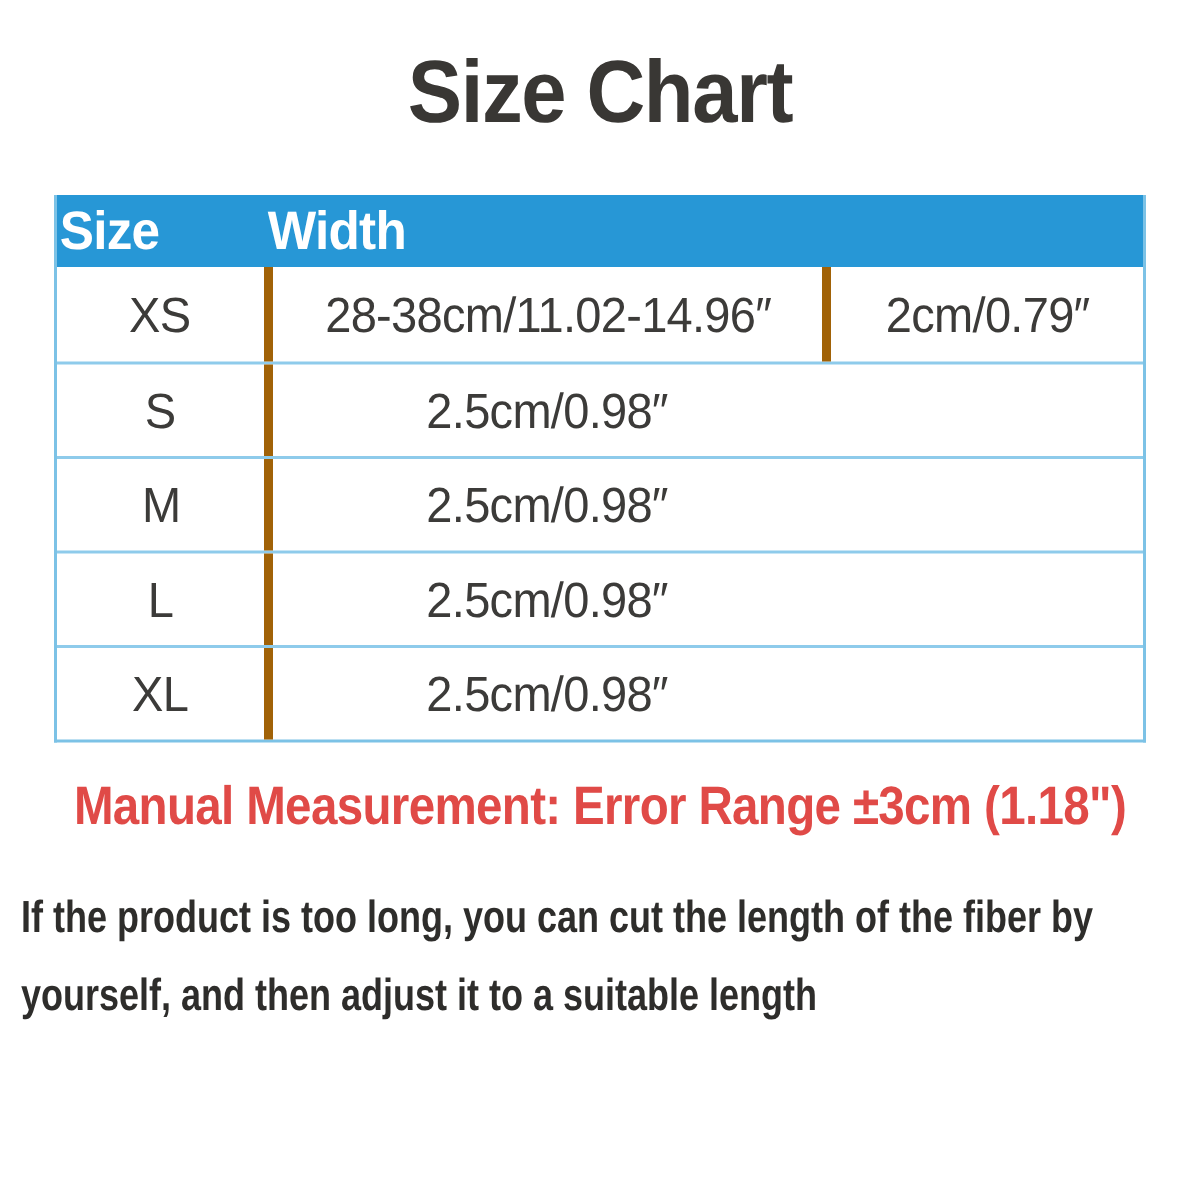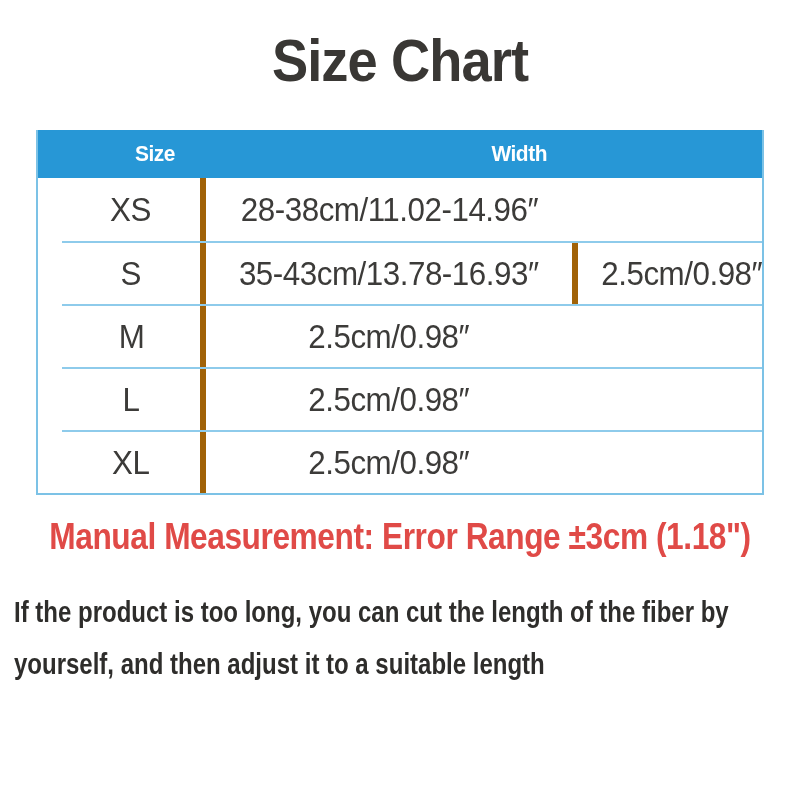--- a/index.html
+++ b/index.html
@@ -41,34 +41,33 @@
     border-bottom: 2px solid #7cc2e6;
     background: #ffffff;
   }
   .thead {
     display: grid;
     grid-template-columns: 138px 372px 214px;
     height: 48px;
     background: #2797d6;
   }
   .th {
-    display: flex; align-items: center; justify-content: flex-end;
+    display: flex; align-items: center; justify-content: flex-start;
     color: #ffffff;
-    font-size: 22px;
+    font-size: 36px;
     font-weight: 700;
     letter-spacing: -0.5px;
     white-space: nowrap;
   }
   .th .squeeze { transform: scaleX(0.95); transform-origin: 50% 50%; }
   .trow {
     display: grid;
     grid-template-columns: 138px 372px 214px;
     height: 63px;
     box-sizing: border-box;
-    margin-left: 24px;
   }
   .trow + .trow { border-top: 2px solid #8ecbeb; }
   .td {
     display: flex; align-items: center; justify-content: center;
     font-size: 33px;
     font-weight: 400;
     color: #3c3b39;
     letter-spacing: -0.5px;
     white-space: nowrap;
     box-sizing: border-box;
@@ -124,28 +123,28 @@
       </div>
     </div>
 
     <div class="trow">
       <div class="td col1">
           <span class="squeeze">XS</span>
         </div>
       <div class="td col2">
           <span class="squeeze">28-38cm/11.02-14.96″</span>
         </div>
+      <div class="td col3">
+          <span class="squeeze">2cm/0.79″</span>
+        </div>
     </div>
 
     <div class="trow">
       <div class="td col1">
           <span class="squeeze">S</span>
-        </div>
-      <div class="td col2">
-          <span class="squeeze">35-43cm/13.78-16.93″</span>
         </div>
       <div class="td col3">
           <span class="squeeze">2.5cm/0.98″</span>
         </div>
     </div>
 
     <div class="trow">
       <div class="td col1">
           <span class="squeeze">M</span>
         </div>

